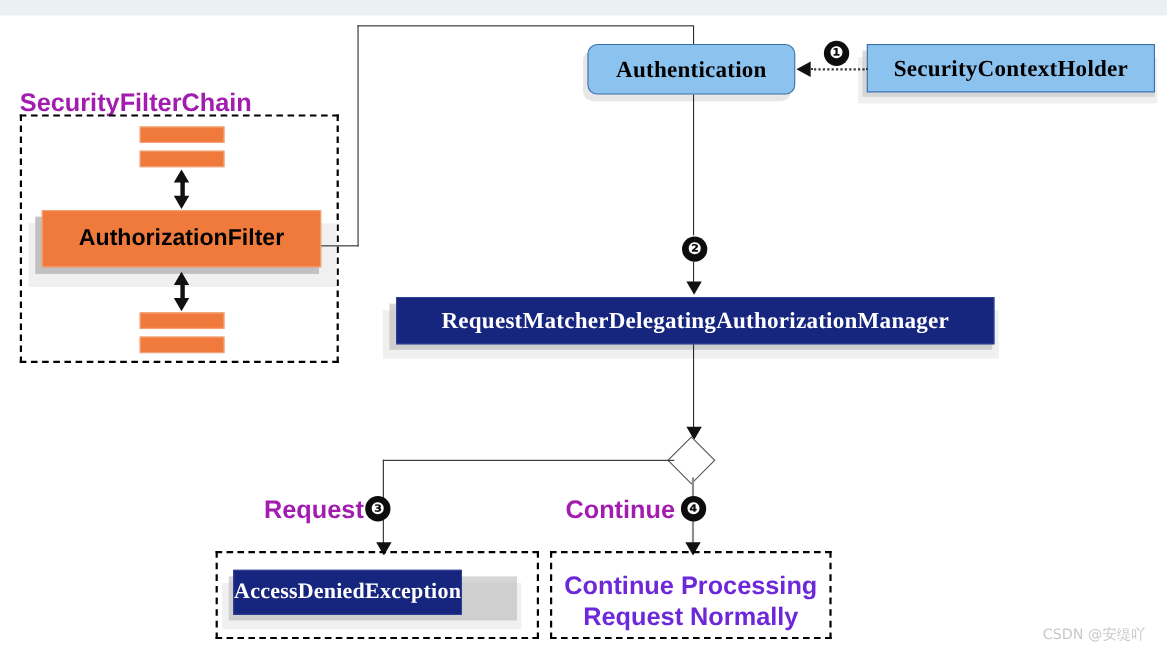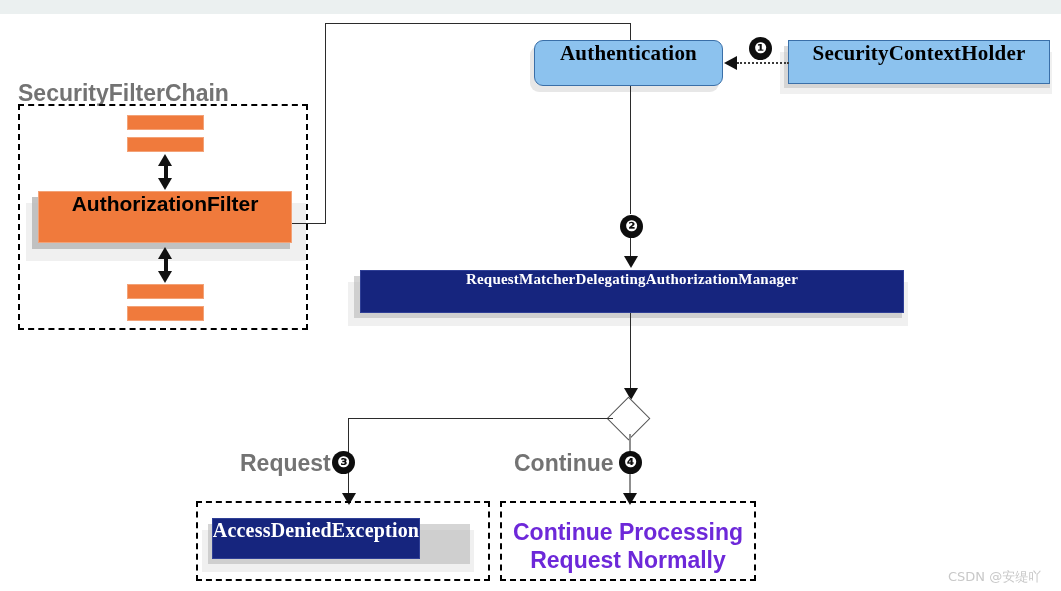--- a/index.html
+++ b/index.html
@@ -22,21 +22,21 @@
     left: 0; top: 0;
     width: 1061px; height: 14px;
     background: #ebf0f0;
   }
 
   
   .box {
     position: absolute;
     box-sizing: border-box;
     display: flex;
-    align-items: flex-start;
+    align-items: center;
     justify-content: center;
     text-align: center;
     white-space: nowrap;
   }
 
   .box-shadow {
     position: absolute;
     background: #b9b9b9;
     opacity: .85;
   }
@@ -55,21 +55,21 @@
     letter-spacing: .2px;
   }
   .blue-box.rounded { border-radius: 9px; }
 
   .navy-box {
     background: #16257e;
     border: 1px solid #2f3f96;
     color: #ffffff;
     font-family: "Liberation Serif", serif;
     font-weight: bold;
-    font-size: 15px;
+    font-size: 21px;
     letter-spacing: .2px;
   }
 
   .orange-box {
     background: #f07a3c;
     border: 1px solid #f3a277;
     color: #000000;
     font-family: "Liberation Sans", sans-serif;
     font-weight: bold;
     font-size: 21px;
@@ -87,21 +87,21 @@
     box-sizing: border-box;
     border: 2px dashed #000000;
     background: transparent;
   }
 
   
   .label {
     position: absolute;
     font-family: "Liberation Sans", sans-serif;
     font-weight: bold;
-    color: #737373;
+    color: #a21caf;
     white-space: nowrap;
   }
   .label-chain   { font-size: 23px; }
   .label-auth-q  { font-size: 23px; }
   .label-branch  { font-size: 23px; }
   .label-continue {
     position: absolute;
     font-family: "Liberation Sans", sans-serif;
     font-weight: bold;
     font-size: 23px;

